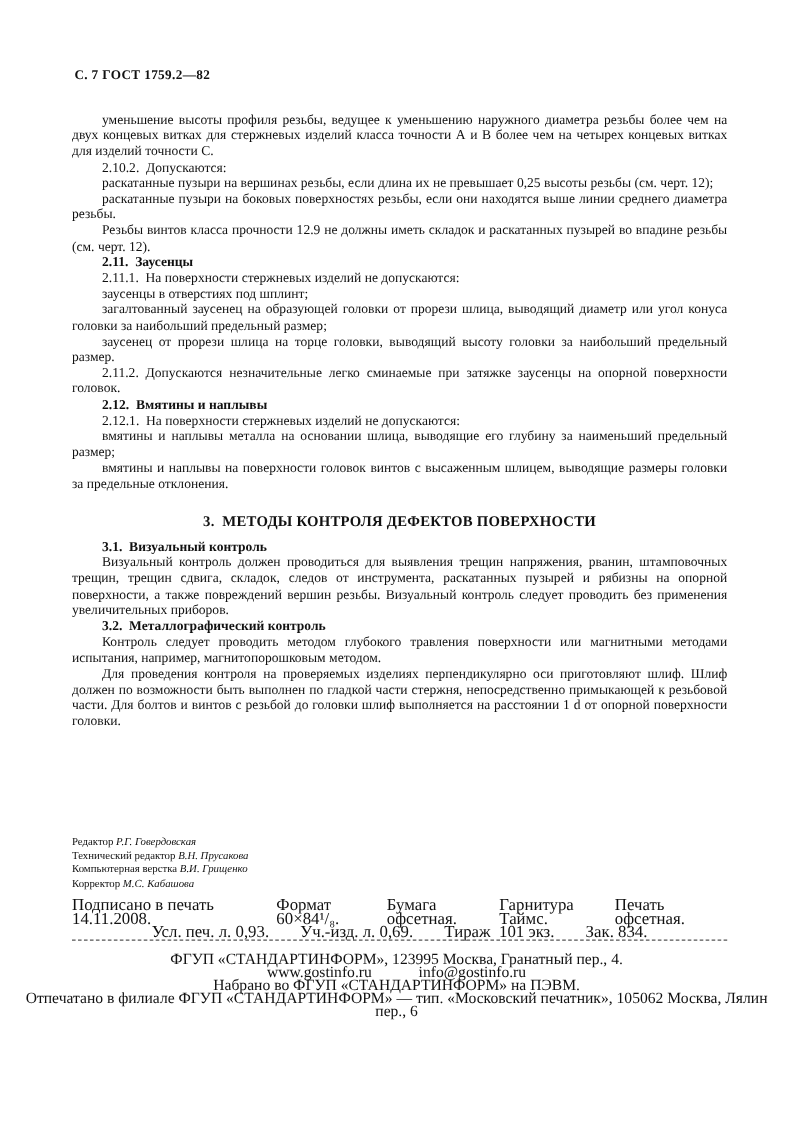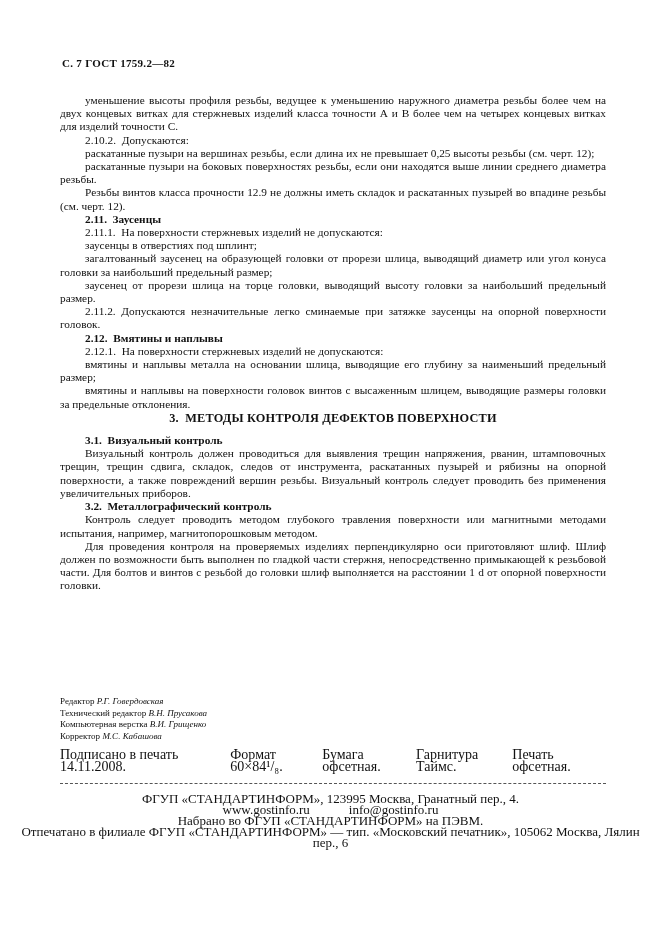--- a/index.html
+++ b/index.html
@@ -17,21 +17,21 @@
   }
   .doc-body{
     position:absolute;top:94px;left:60px;width:546px;
     font-size:11.3px;line-height:13.2px;
     text-align:justify;
   }
   .doc-body p{margin:0;text-indent:25px;}
   .doc-body p.subhead{font-weight:bold;}
   .doc-body p.section-heading{
     text-align:center;text-indent:0;font-weight:bold;
-    font-size:12.3px;margin:1px 0 9px 0;letter-spacing:.2px;
+    font-size:12.3px;margin:17px 0 9px 0;letter-spacing:.2px;
   }
   .colophon{
     position:absolute;top:696px;left:60px;width:546px;
     font-size:9px;line-height:11.6px;text-align:left;
   }
   .colophon .c-name{font-style:italic;}
   .imprint{
     position:absolute;top:749px;left:60px;width:546px;
     font-size:14px;line-height:11.5px;
   }
@@ -87,20 +87,21 @@
     </div>
 
   <div class="imprint">
     <div class="imprint-row1" id="imprint-row1">
         <span class="seg">Подписано в печать 14.11.2008.</span>
         <span class="seg">Формат 60×84¹/₈.</span>
         <span class="seg">Бумага офсетная.</span>
         <span class="seg">Гарнитура Таймс.</span>
         <span class="seg">Печать офсетная.</span>
       </div>
+    <div class="imprint-row2" id="imprint-row2"><span class="seg">Усл. печ. л.  0,93.</span><span class="seg">Уч.-изд. л.  0,69.</span><span class="seg">Тираж 101 экз.</span><span class="seg">Зак. 834.</span></div>
   </div>
 
   <hr class="rule-dashed">
 
   <div class="publisher" id="publisher">
       <div class="pub-line">ФГУП «СТАНДАРТИНФОРМ», 123995 Москва, Гранатный пер., 4.</div>
       <div class="pub-line">www.gostinfo.ru   info@gostinfo.ru</div>
       <div class="pub-line">Набрано во ФГУП «СТАНДАРТИНФОРМ» на ПЭВМ.</div>
       <div class="pub-line">Отпечатано в филиале ФГУП «СТАНДАРТИНФОРМ» — тип. «Московский печатник», 105062 Москва, Лялин пер., 6</div>
     </div>

